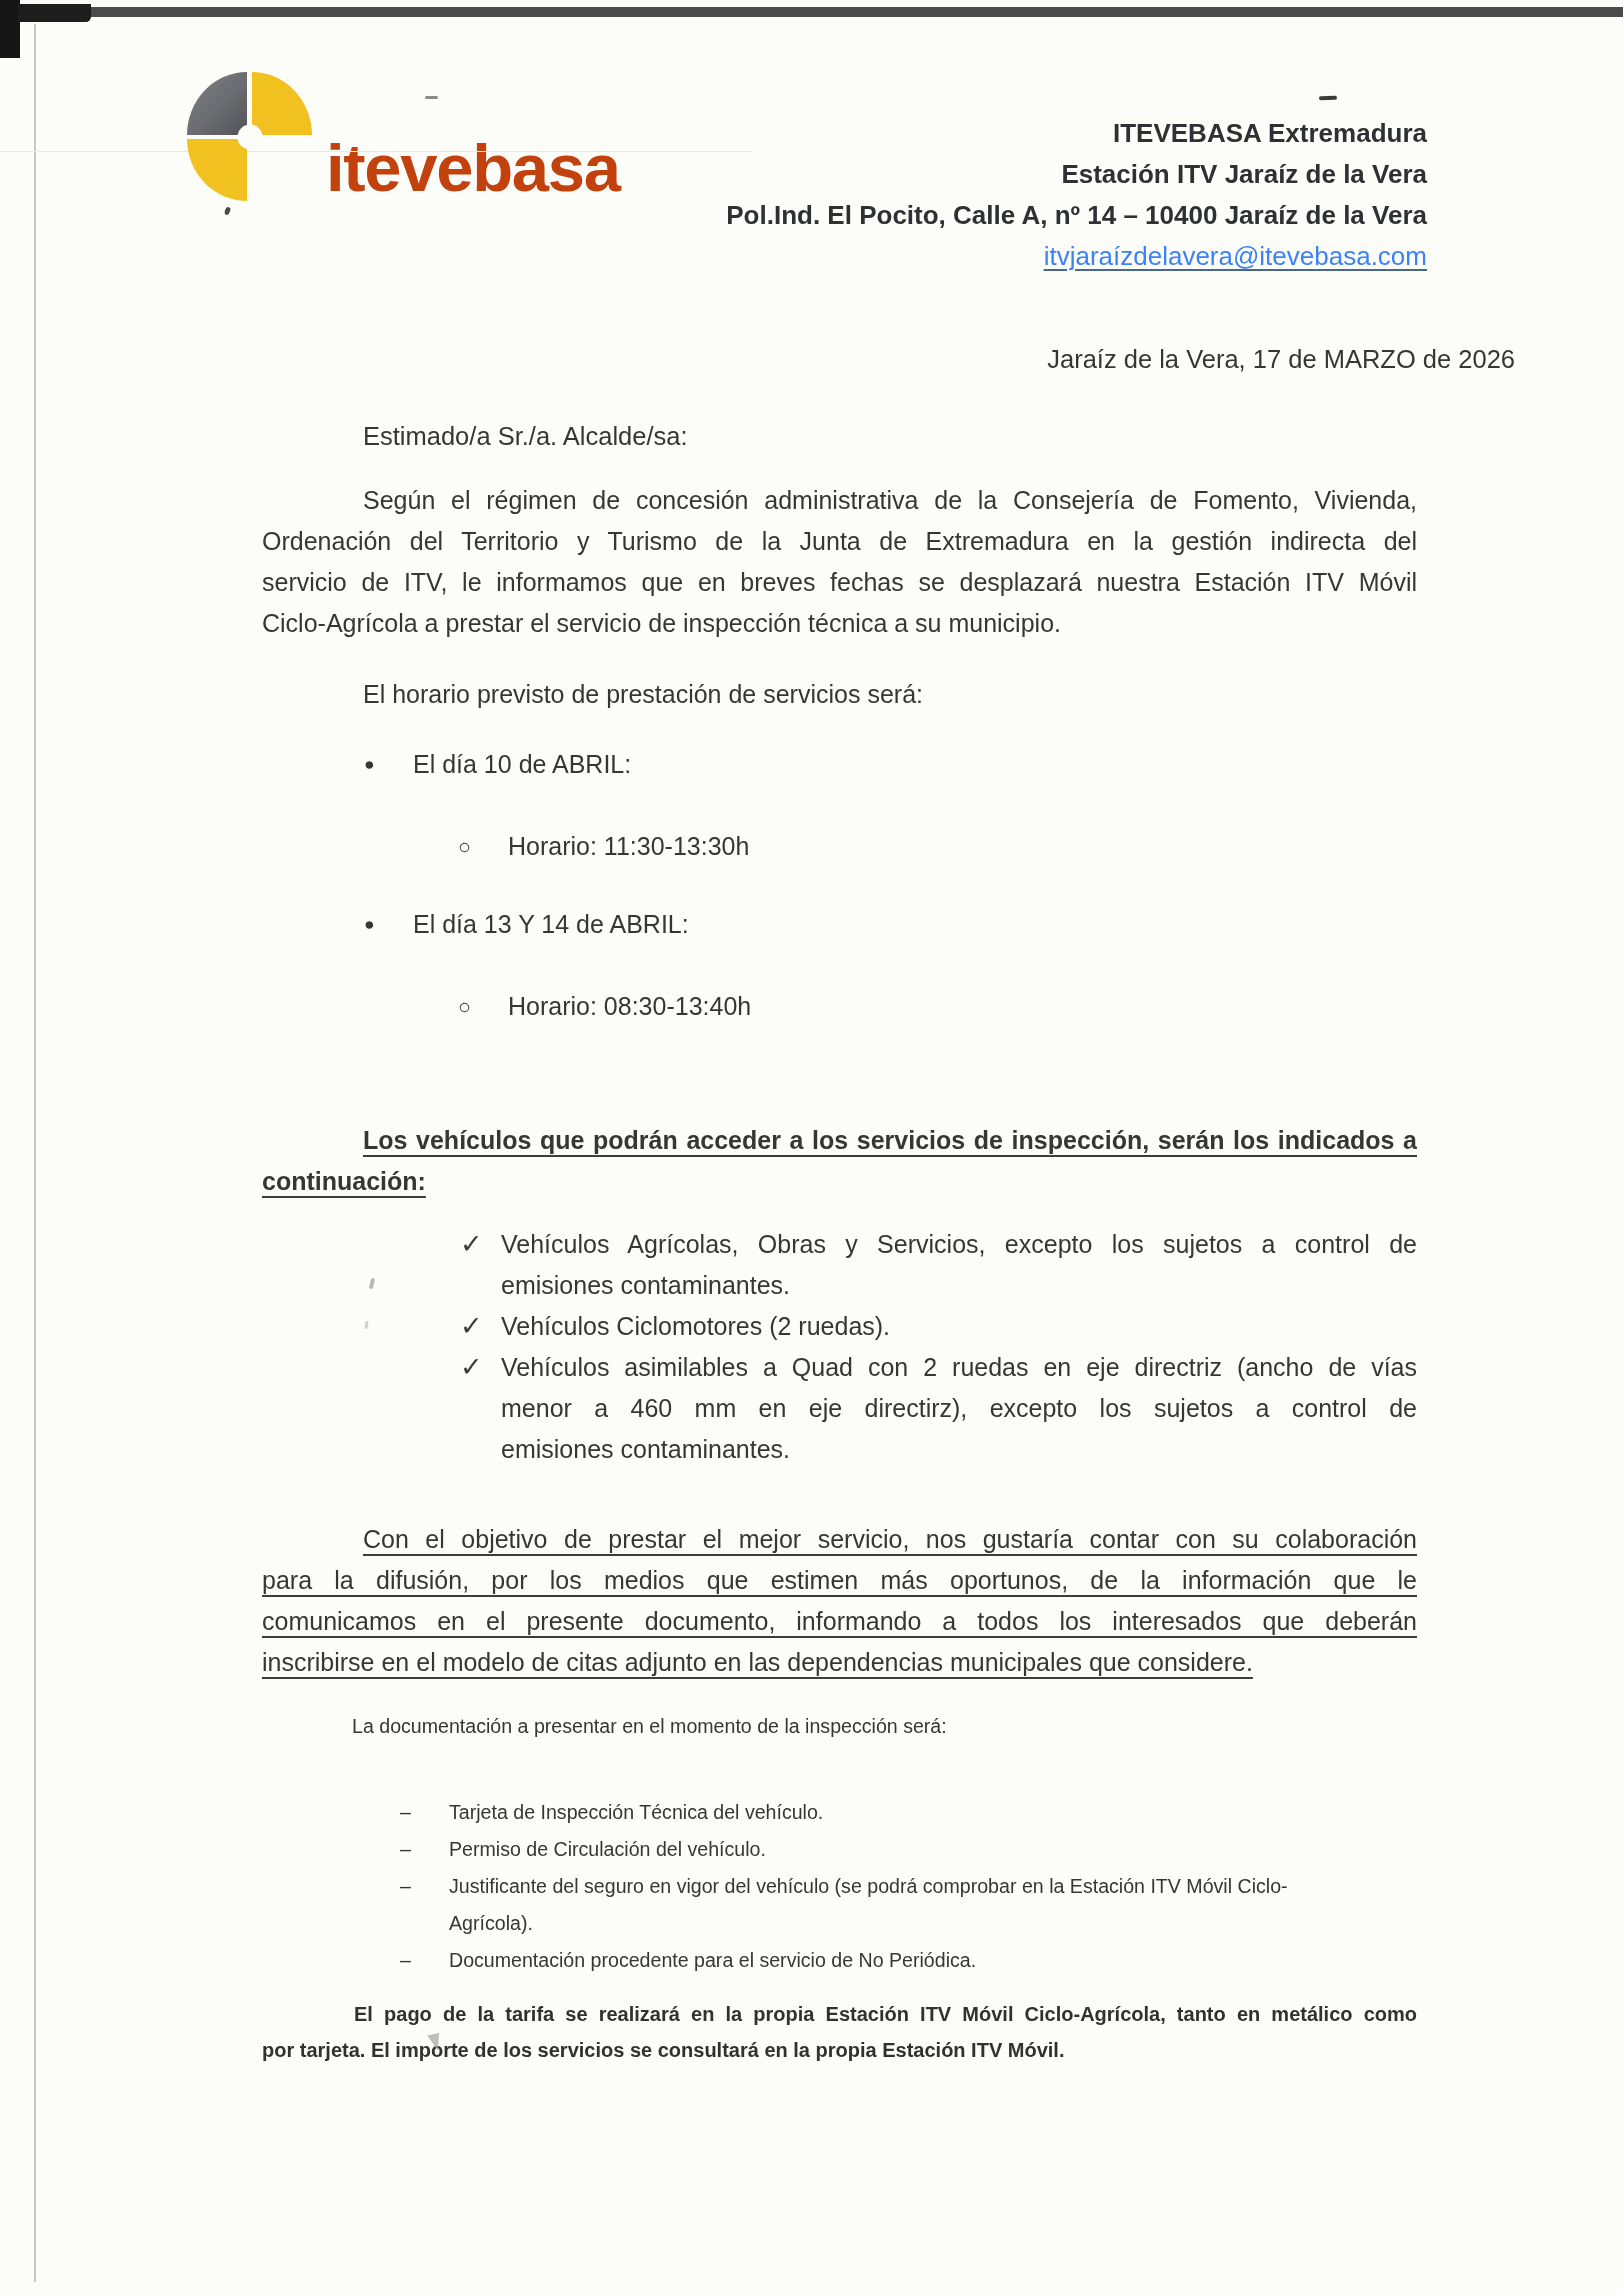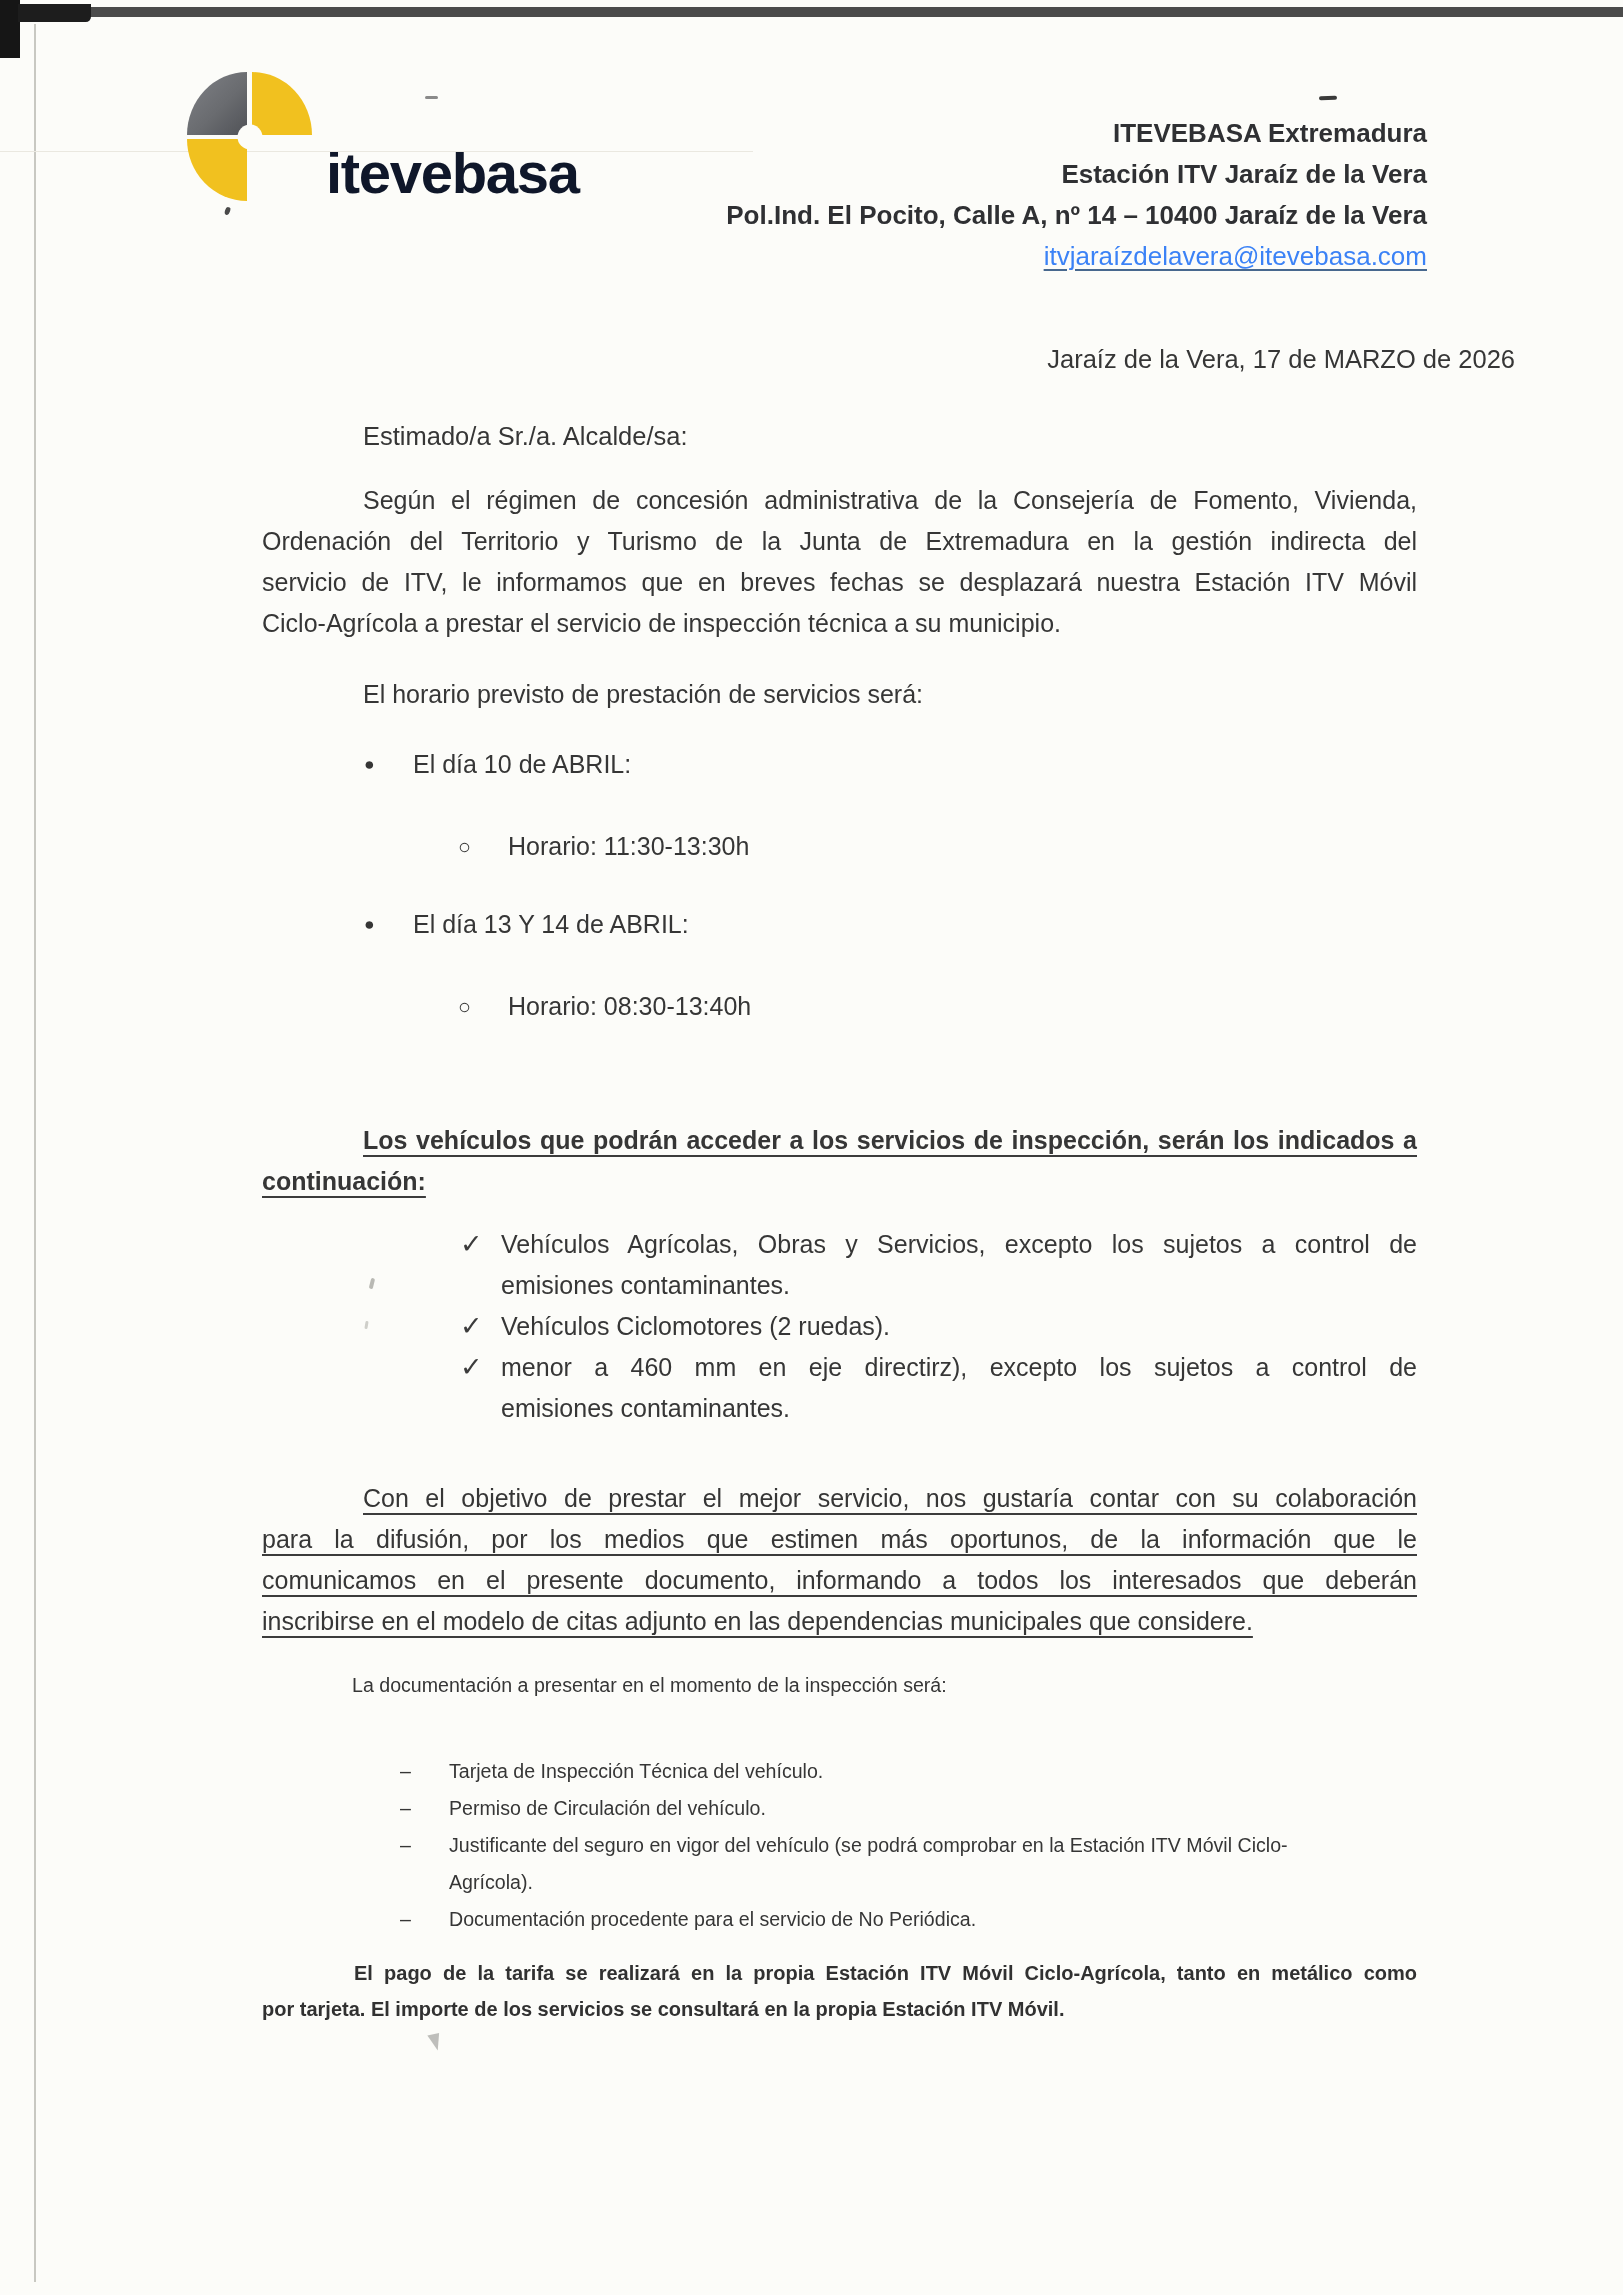--- a/index.html
+++ b/index.html
@@ -28,21 +28,21 @@
 
   
   .header-row { display:flex; justify-content:space-between; align-items:flex-start; padding:72px 196px 0 187px; }
   .logo { display:flex; align-items:flex-end; }
   .logo-mark { position:relative; width:126px; height:129px; flex:none; }
   .logo-mark .q { position:absolute; }
   .q-tl { left:0;    top:0;     width:60px; height:63px; border-radius:100% 0 0 0; background:linear-gradient(315deg,#505257 0%,#6a6c70 45%,#808287 100%); }
   .q-tr { left:65px; top:0;     width:60px; height:63px; border-radius:0 100% 0 0; background:#f1c11f; }
   .q-bl { left:0;    top:67px; width:60px; height:62px; border-radius:0 0 0 100%; background:#f1c11f; }
   .logo-center { position:absolute; left:63px; top:65px; width:25px; height:25px; transform:translate(-50%,-50%); background:#fcfcf9; border-radius:50%; }
-  .logo-text { font-size:58px; font-weight:600; color:#0f172a; letter-spacing:-1.3px; margin:0 0 -5.2px 13px; }
+  .logo-text { font-size:67px; font-weight:600; color:#c2410c; letter-spacing:-1.3px; margin:0 0 -5.2px 13px; }
 
   .contact { margin-top:41px; text-align:right; font-weight:bold; font-size:26px; line-height:41px; color:#2f3033; }
   .email { color:#3b82f6; font-weight:normal; text-decoration:underline; text-decoration-color:#47688e; text-decoration-thickness:2px; text-underline-offset:3.9px; cursor:pointer; }
 
   
   .date-line  { margin-top:62px; padding-right:108px; text-align:right; font-size:25.5px; line-height:41px; }
   .salutation { margin-top:36px; margin-left:262px; padding-left:101px; font-size:25.5px; line-height:41px; }
 
   .block { margin-left:262px; margin-right:206px; }
   .line  { font-size:25px; line-height:41px; }
@@ -149,20 +149,21 @@
       <span class="marker-check">✓</span>
       <span>Vehículos Agrícolas, Obras y Servicios, excepto los sujetos a control de</span>
     </div>
     <div class="line check-line">emisiones contaminantes.</div>
     <div class="line check-line">
       <span class="marker-check">✓</span>
       <span>Vehículos Ciclomotores (2 ruedas).</span>
     </div>
     <div class="line j check-line">
       <span class="marker-check">✓</span>
+      <span>Vehículos asimilables a Quad con 2 ruedas en eje directriz (ancho de vías</span>
     </div>
     <div class="line j check-line">menor a 460 mm en eje directirz), excepto los sujetos a control de</div>
     <div class="line check-line">emisiones contaminantes.</div>
   </section>
 
   <section class="block mt47">
     <div class="line j ind ul"><span>Con el objetivo de prestar el mejor servicio, nos gustaría contar con su colaboración</span></div>
     <div class="line j ul"><span>para la difusión, por los medios que estimen más oportunos, de la información que le</span></div>
     <div class="line j ul"><span>comunicamos en el presente documento, informando a todos los interesados que deberán</span></div>
     <div class="line ul"><span class="ul">inscribirse en el modelo de citas adjunto en las dependencias municipales que considere.</span></div>

